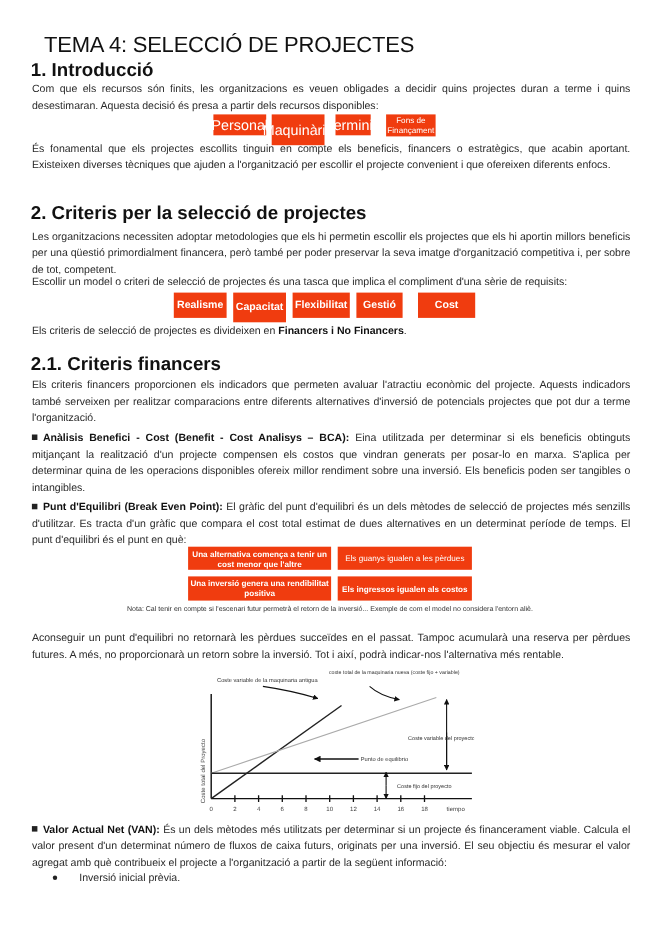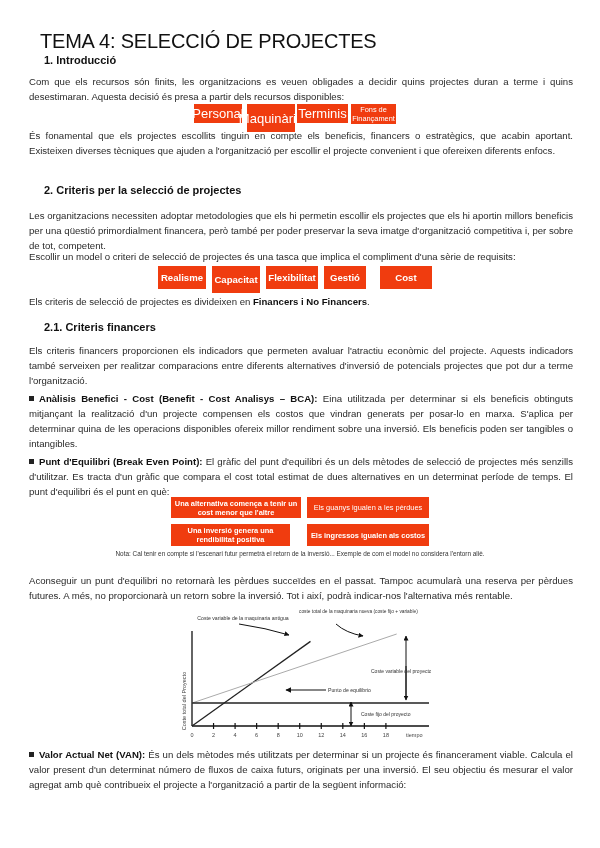--- a/index.html
+++ b/index.html
@@ -1,21 +1,21 @@
 <!DOCTYPE html>
 <html><head>
 <meta charset="utf-8">
 <style>
   html, body { margin: 0; padding: 0; background: #ffffff; }
   body { width: 600px; height: 848px; overflow: hidden; position: relative;
          font-family: "Liberation Sans", sans-serif; color: #222; }
   .page { position: absolute; left: 28px; top: 0; width: 544px; }
   h1 { position: absolute; left: 0; top: 18px; margin: 12px; font-weight: normal;
        font-size: 20px; letter-spacing: -0.2px; color: #111; white-space: nowrap; }
-  h2 { position: absolute; left: 16px; margin: 0; font-size: 11px; font-weight: bold; color: #111; white-space: nowrap; }
+  h2 { position: absolute; left: 0; margin: 0; font-size: 17px; font-weight: bold; color: #111; white-space: nowrap; }
   p.txt { position: absolute; left: 0; width: 544px; margin: 1px; font-size: 9.6px; line-height: 15px;
           text-align: justify; color: #2a2a2a; }
   p.txt b { color: #111; }
   .box { position: absolute; background: #f03c0f; color: #fff; display: flex; align-items: center;
          justify-content: center; text-align: center; font-size: 13px; line-height: 9px; }
   .box.lg { font-size: 9.6px; font-weight: bold; }
   .box.sm { font-size: 7.4px; font-weight: bold; line-height: 9px; }
   .note { position: absolute; left: 0; width: 544px; text-align: center; font-size: 6.4px; color: #333; margin: 0; }
   .bullet { display: inline-block; width: 5px; height: 5px; background: #222; margin-right: 5px; vertical-align: 1px; }
   ul.lst { position: absolute; left: 20px; margin: 0; padding: 0; list-style: none; font-size: 9.6px; line-height: 15px; color: #2a2a2a; }
@@ -27,21 +27,21 @@
 <body>
 
 <div class="page">
   <h1>TEMA 4: SELECCIÓ DE PROJECTES</h1>
 
   <h2 style="top:54px">1. Introducció</h2>
   <p class="txt" style="top:73px">Com que els recursos són finits, les organitzacions es veuen obligades a decidir quins projectes duran a terme i quins desestimaran. Aquesta decisió és presa a partir dels recursos disponibles:</p>
 
   <div class="box" style="left:166px;top:104px;width:48px;height:19px">Personal</div>
   <div class="box" style="left:219px;top:104px;width:48px;height:28px">Maquinària</div>
-  <div class="box" style="left:269px;top:104px;width:51px;height:19px">Terminis</div>
+  <div class="box" style="left:277px;top:104px;width:32px;height:19px">Terminis</div>
   <div class="box" style="left:323px;top:104px;width:45px;height:20px;font-size:7.4px">Fons de Finançament</div>
 
   <p class="txt" style="top:127px">És fonamental que els projectes escollits tinguin en compte els beneficis, financers o estratègics, que acabin aportant. Existeixen diverses tècniques que ajuden a l'organització per escollir el projecte convenient i que ofereixen diferents enfocs.</p>
 
   <h2 style="top:184px">2. Criteris per la selecció de projectes</h2>
   <p class="txt" style="top:207px">Les organitzacions necessiten adoptar metodologies que els hi permetin escollir els projectes que els hi aportin millors beneficis per una qüestió primordialment financera, però també per poder preservar la seva imatge d'organització competitiva i, per sobre de tot, competent.</p>
   <p class="txt" style="top:248px">Escollir un model o criteri de selecció de projectes és una tasca que implica el compliment d'una sèrie de requisits:</p>
 
   <div class="box lg" style="left:130px;top:266px;width:48px;height:23px">Realisme</div>
   <div class="box lg" style="left:184px;top:266px;width:48px;height:27px">Capacitat</div>
@@ -53,21 +53,21 @@
 
   <h2 style="top:321px">2.1. Criteris financers</h2>
   <p class="txt" style="top:342px">Els criteris financers proporcionen els indicadors que permeten avaluar l'atractiu econòmic del projecte. Aquests indicadors també serveixen per realitzar comparacions entre diferents alternatives d'inversió de potencials projectes que pot dur a terme l'organització.</p>
 
   <p class="txt" style="top:390px"><span class="bullet"></span><b>Anàlisis Benefici - Cost (Benefit - Cost Analisys – BCA):</b><span> Eina utilitzada per determinar si els beneficis obtinguts mitjançant la realització d'un projecte compensen els costos que vindran generats per posar-lo en marxa. S'aplica per determinar quina de les operacions disponibles ofereix millor rendiment sobre una inversió. Els beneficis poden ser tangibles o intangibles.</span></p>
 
   <p class="txt" style="top:453px"><span class="bullet"></span><b>Punt d'Equilibri (Break Even Point):</b><span> El gràfic del punt d'equilibri és un dels mètodes de selecció de projectes més senzills d'utilitzar. Es tracta d'un gràfic que compara el cost total estimat de dues alternatives en un determinat període de temps. El punt d'equilibri és el punt en què:</span></p>
 
   <div class="box sm" style="left:143px;top:497px;width:130px;height:21px">Una alternativa comença a tenir un cost menor que l'altre</div>
   <div class="box sm" style="left:279px;top:497px;width:122px;height:21px;font-weight:normal">Els guanys igualen a les pèrdues</div>
-  <div class="box sm" style="left:143px;top:524px;width:119px;height:22px">Una inversió genera una rendibilitat positiva</div>
+  <div class="box sm" style="left:143px;top:524px;width:130px;height:22px">Una inversió genera una rendibilitat positiva</div>
   <div class="box sm" style="left:279px;top:524px;width:122px;height:22px">Els ingressos igualen als costos</div>
 
   <p class="note" style="top:550px">Nota: Cal tenir en compte si l'escenari futur permetrà el retorn de la inversió... Exemple de com el model no considera l'entorn aliè.</p>
 
   <p class="txt" style="top:572px">Aconseguir un punt d'equilibri no retornarà les pèrdues succeïdes en el passat. Tampoc acumularà una reserva per pèrdues futures. A més, no proporcionarà un retorn sobre la inversió. Tot i així, podrà indicar-nos l'alternativa més rentable.</p>
 
   <svg style="position:absolute;left:143px;top:606px" width="260" height="136" viewBox="0 0 260 136">
     <defs>
       <marker id="ah" viewBox="0 0 10 10" refX="9" refY="5" markerWidth="5" markerHeight="5" orient="auto">
         <path d="M0,0 L10,5 L0,10 z" fill="#111"></path>
@@ -117,14 +117,15 @@
       <text x="157" y="86" font-size="5.2" fill="#333">Punto de equilibrio</text>
       <line x1="180" y1="108" x2="180" y2="96" stroke="#111" stroke-width="1" marker-end="url(#ah)"></line>
       <line x1="180" y1="108" x2="180" y2="120" stroke="#111" stroke-width="1" marker-end="url(#ah)"></line>
       <text x="190" y="110" font-size="5" fill="#333">Coste fijo del proyecto</text>
     </g>
   </svg>
 
   <p class="txt" style="top:746px"><span class="bullet"></span><b>Valor Actual Net (VAN):</b><span> És un dels mètodes més utilitzats per determinar si un projecte és financerament viable. Calcula el valor present d'un determinat número de fluxos de caixa futurs, originats per una inversió. El seu objectiu és mesurar el valor agregat amb què contribueix el projecte a l'organització a partir de la següent informació:</span></p>
 
   <ul class="lst" style="top:791px">
+    <li><span class="dot"></span><span>Inversió inicial prèvia.</span></li>
   </ul>
 </div>
 
 </body></html>

